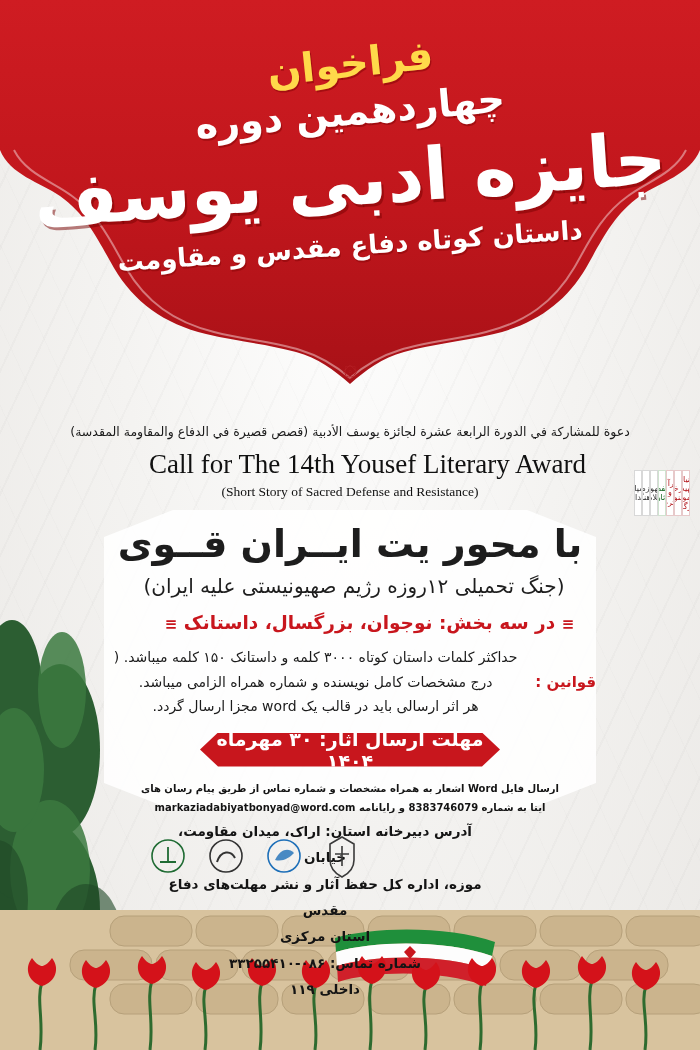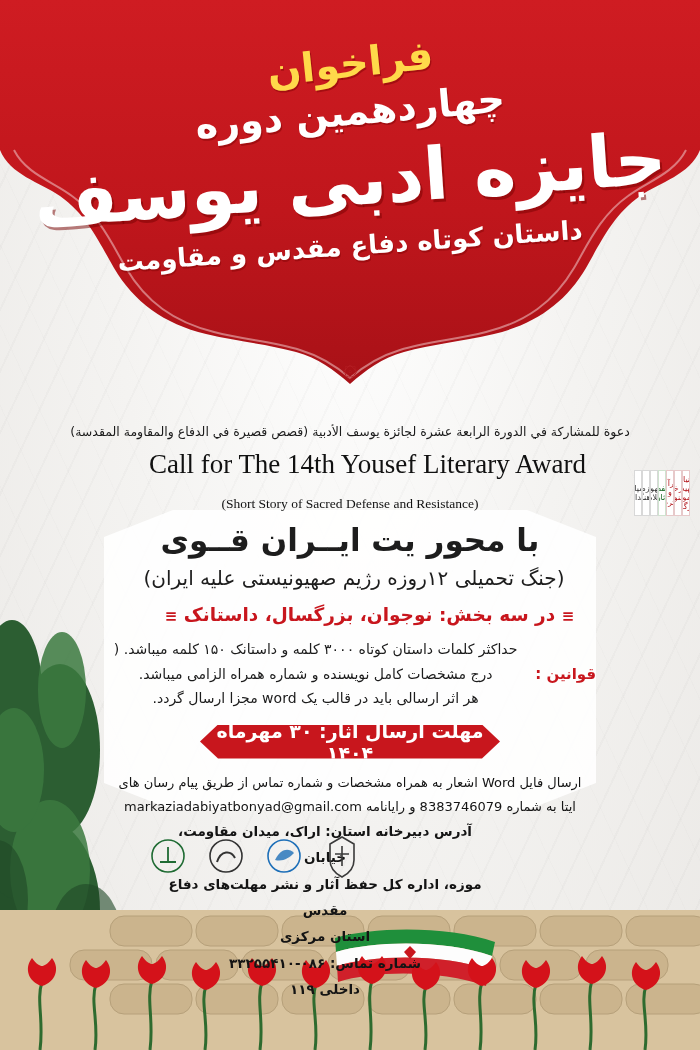--- a/index.html
+++ b/index.html
@@ -83,36 +83,36 @@
   }
   .arabic-line{
     font-size:12.5px;color:#1b1b1b;margin:0 0 10px 0;font-weight:normal;
   }
   .en-title{
     font-family:"Liberation Serif","DejaVu Serif",serif;
     font-size:27px;color:#111;margin:0;direction:ltr;padding-left:35px;
   }
   .en-sub{
     font-family:"Liberation Serif","DejaVu Serif",serif;
-    font-size:13.5px;color:#111;margin:16px 0 0 0;direction:ltr;
+    font-size:13.5px;color:#111;margin:4px 0 0 0;direction:ltr;
   }
 
   
   .panel{
     position:absolute;left:104px;top:510px;width:492px;height:300px;
     background:rgba(255,255,255,0.88);
     clip-path:polygon(14% 0%, 86% 0%, 100% 9%, 100% 91%, 86% 100%, 14% 100%, 0% 91%, 0% 9%);
     z-index:4;
   }
   .panel-content{
     position:absolute;left:104px;top:516px;width:492px;
     text-align:center;z-index:7;
   }
   .p-iran{
-    font-size:31px;font-weight:bold;color:#1d1d1d;margin:6px 0 0 0;letter-spacing:2px;
+    font-size:38px;font-weight:bold;color:#1d1d1d;margin:6px 0 0 0;letter-spacing:2px;
   }
   .p-war{
     font-size:20px;font-weight:normal;color:#1d1d1d;margin:8px 0 0 0;padding-left:8px;
   }
   .p-sections{
     font-size:18.5px;font-weight:bold;color:#c8161d;margin:14px 0 0 0;padding-left:39px;
   }
   .p-sections .deco{color:#c8161d;font-size:15px;letter-spacing:-2px;}
   .rules-row{
     margin:12px 0 0 0;display:flex;align-items:center;justify-content:center;gap:8px;
@@ -125,21 +125,21 @@
   }
   .deadline{
     margin:14px auto 0 auto;
     width:300px;height:34px;
     background:#c8161d;
     color:#fff;font-size:19px;font-weight:bold;
     display:flex;align-items:center;justify-content:center;
     clip-path:polygon(6% 0, 94% 0, 100% 50%, 94% 100%, 6% 100%, 0 50%);
   }
   .contact{
-    font-size:13px;color:#141414;line-height:1.9;margin:12px 0 0 0;
+    font-size:10px;color:#141414;line-height:1.9;margin:12px 0 0 0;font-weight:bold;
   }
   .mailto{color:#141414;text-decoration:none;direction:ltr;unicode-bidi:embed;}
 
   
   .address{
     position:absolute;right:210px;top:818px;width:330px;
     text-align:center;z-index:7;
     font-size:13.5px;font-weight:bold;color:#141414;line-height:1.95;
   }
 
@@ -253,21 +253,21 @@
         <div>هر اثر ارسالی باید در قالب یک word  مجزا ارسال گردد.</div>
       </div>
     </div>
 
     <div class="deadline">مهلت ارسال آثار: ۳۰ مهرماه ۱۴۰۴</div>
 
     <div class="contact">
       <div>ارسال فایل Word اشعار به همراه مشخصات و شماره تماس از طریق پیام رسان های</div>
       <div>
         <span>ایتا به شماره 8383746079 و رایانامه</span>
-        <span class="mailto">markaziadabiyatbonyad@gmail.com</span>
+        <span class="mailto">markaziadabiyatbonyad@word.com</span>
       </div>
     </div>
   </div>
 
   <div class="address">
     <div>آدرس دبیرخانه استان: اراک، میدان مقاومت، خیابان</div>
     <div>موزه، اداره کل حفظ آثار و نشر مهلت‌های دفاع مقدس</div>
     <div>استان مرکزی</div>
     <div>شماره تماس: ۰۸۶-۳۳۲۵۵۴۱۰</div>
     <div>داخلی ۱۱۹</div>

